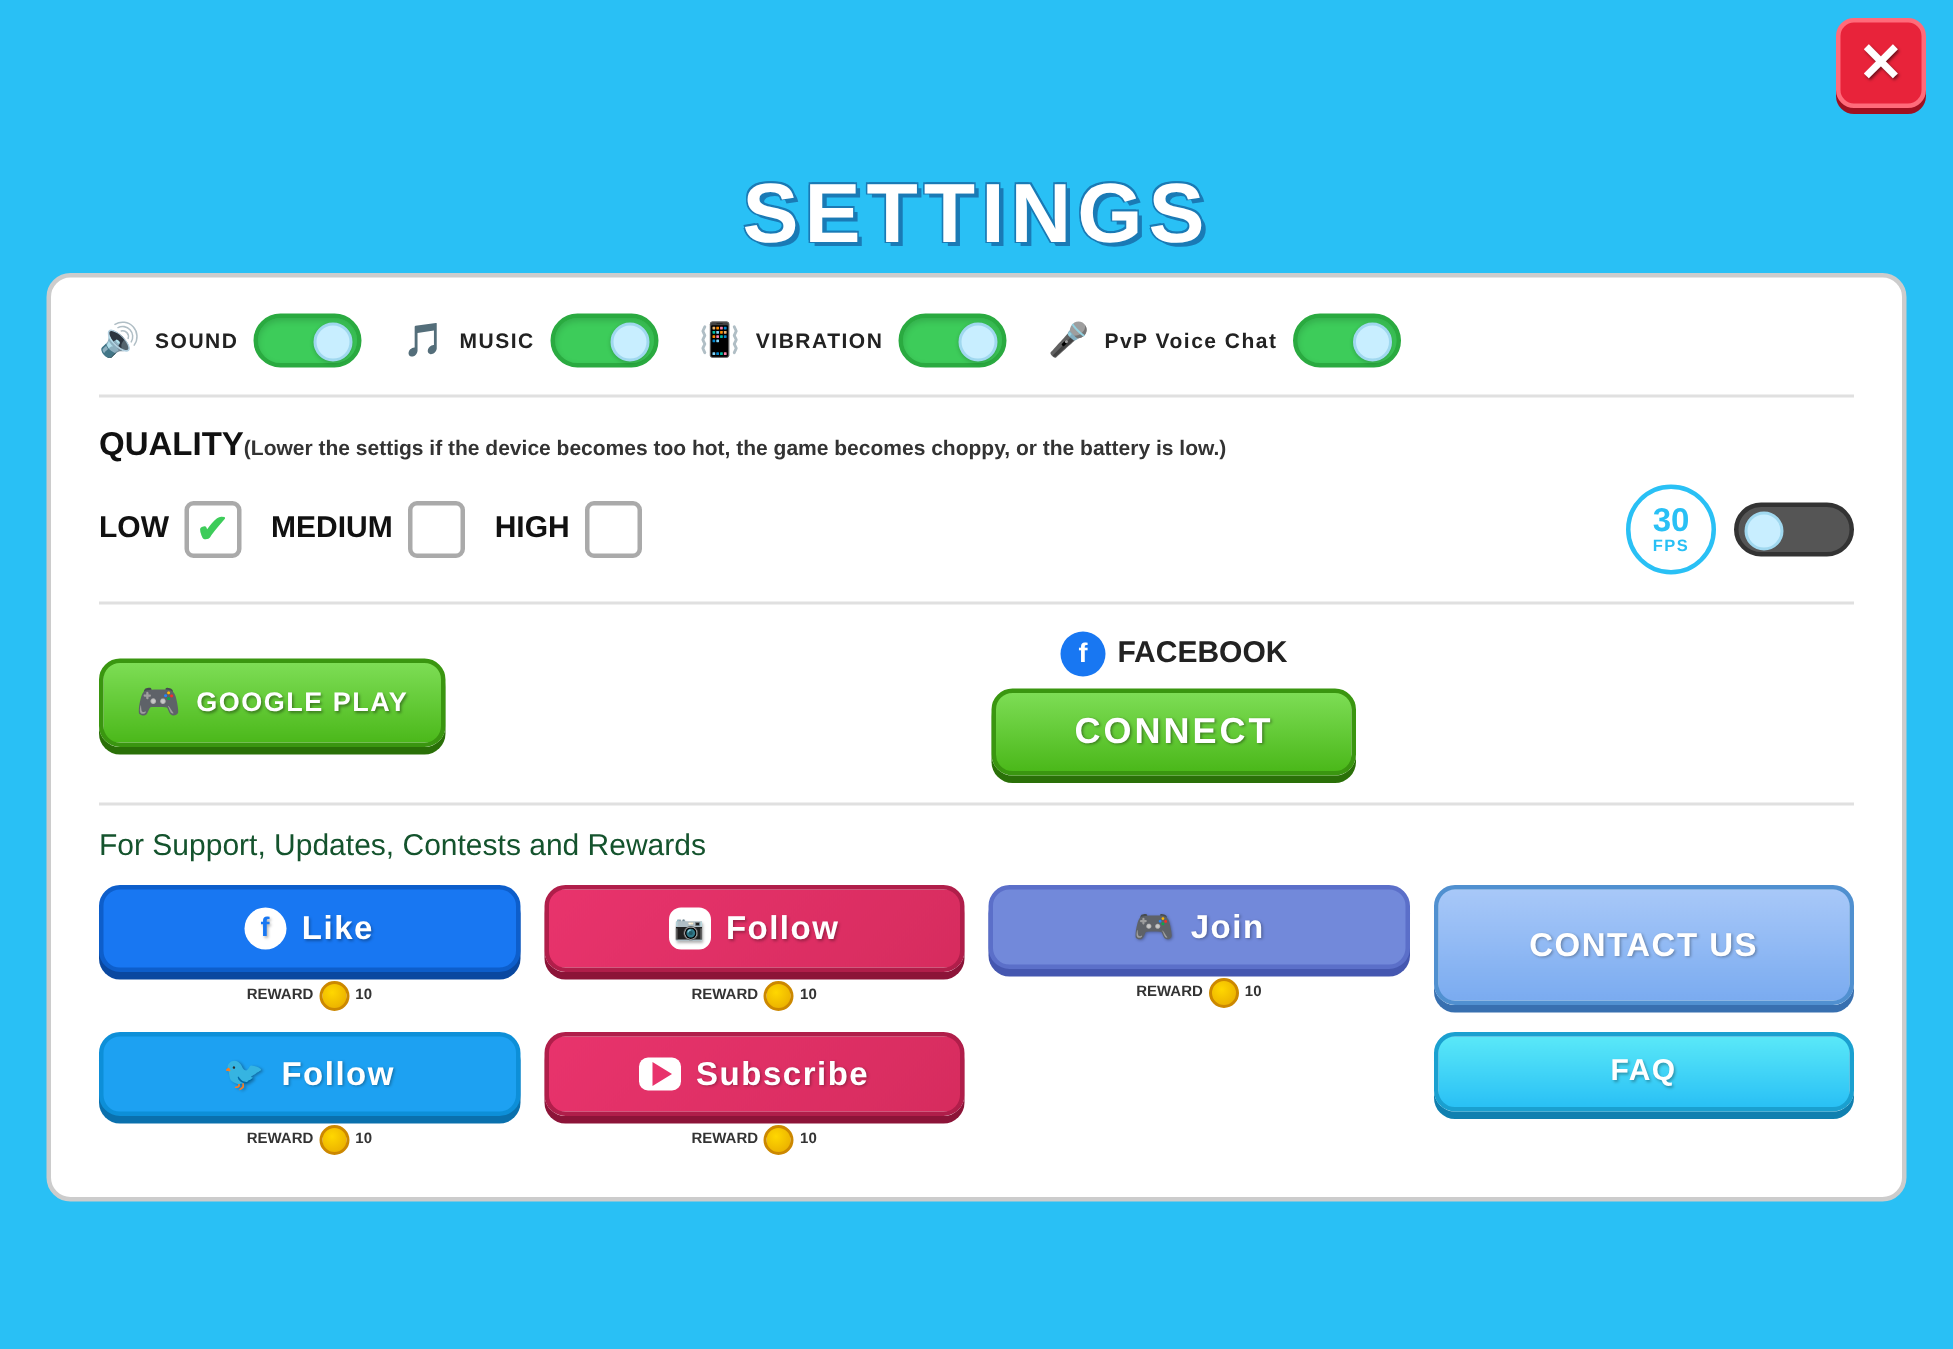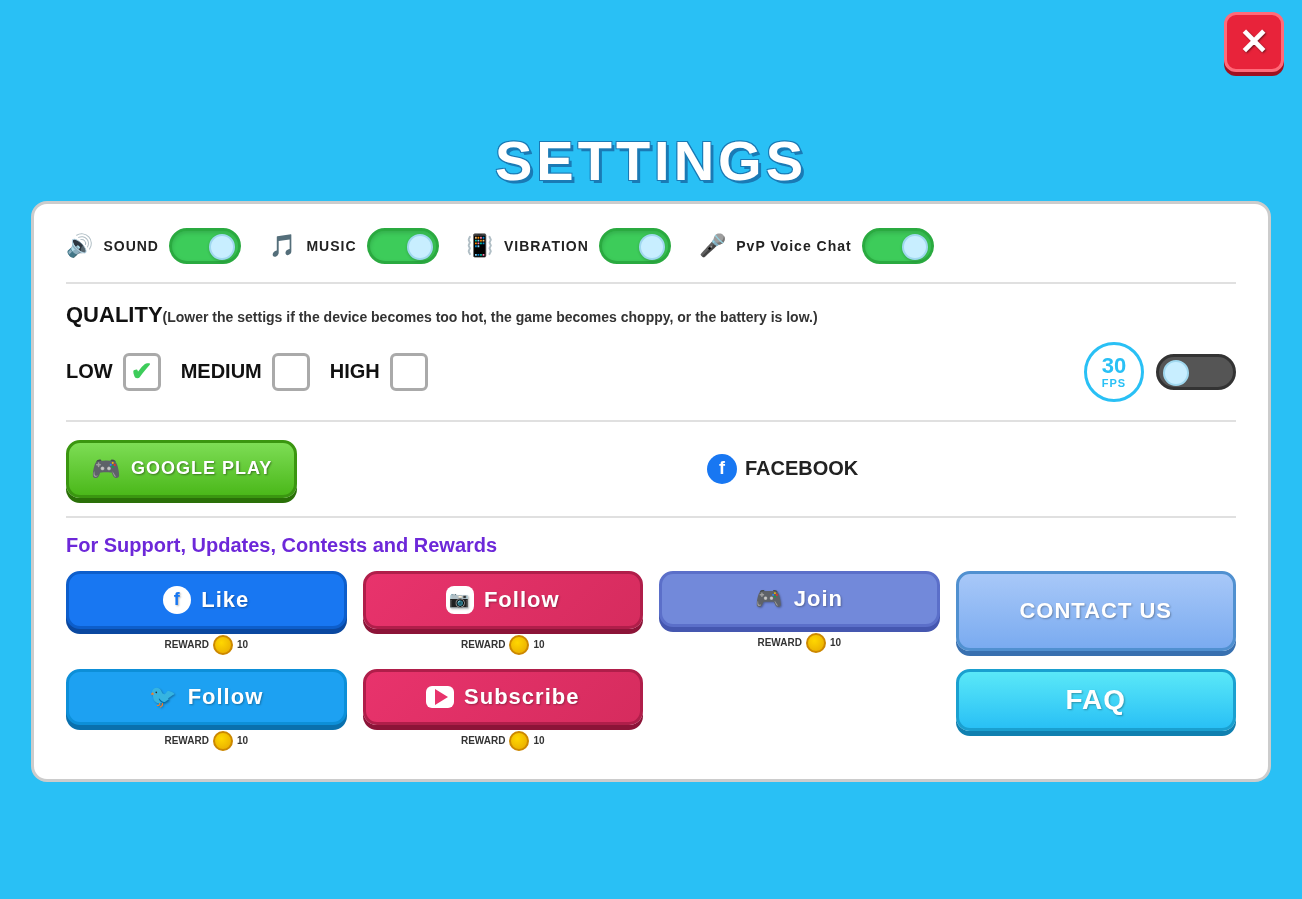--- a/index.html
+++ b/index.html
@@ -305,22 +305,22 @@
       color: white;
       text-shadow: 1px 1px 2px rgba(0,0,0,0.4);
       letter-spacing: 2px;
       cursor: pointer;
       box-shadow: 0 5px 0 #2a7008;
     }
 
     
     .support-title {
       font-size: 20px;
-      font-weight: 700;
-      color: #6d28d9;
+      font-weight: 400;
+      color: #14532d;
       margin-bottom: 14px;
     }
 
     .social-grid {
       display: grid;
       grid-template-columns: repeat(4, 1fr);
       gap: 14px 16px;
     }
 
     
@@ -387,21 +387,21 @@
     .yt-subscribe-btn {
       background: linear-gradient(135deg, #e8336c 0%, #d62c5e 100%);
       border: 3px solid #b01e4a;
       box-shadow: 0 5px 0 #8c1438;
     }
 
     .faq-btn {
       background: linear-gradient(180deg, #5ae8f8 0%, #29c0f5 100%);
       border: 3px solid #1aa0d0;
       box-shadow: 0 5px 0 #1080b0;
-      font-size: 28px;
+      font-size: 20px;
     }
 
     .reward-label {
       font-size: 10px;
       font-weight: 900;
       color: #333;
       display: flex;
       align-items: center;
       gap: 4px;
       text-align: center;
@@ -560,20 +560,21 @@
       <button class="google-play-btn">
         <span class="gp-icon">🎮</span>
         <span class="gp-text">GOOGLE PLAY</span>
       </button>
 
       <div class="facebook-connect">
         <div class="facebook-label">
           <div class="fb-icon">f</div>
           <span>FACEBOOK</span>
         </div>
+        <button class="connect-btn">CONNECT</button>
       </div>
 
     </div>
 
     <div class="support-section">
       <div class="support-title">For Support, Updates, Contests and Rewards</div>
 
       <div class="social-grid">
 
         <div class="social-btn-wrap">

